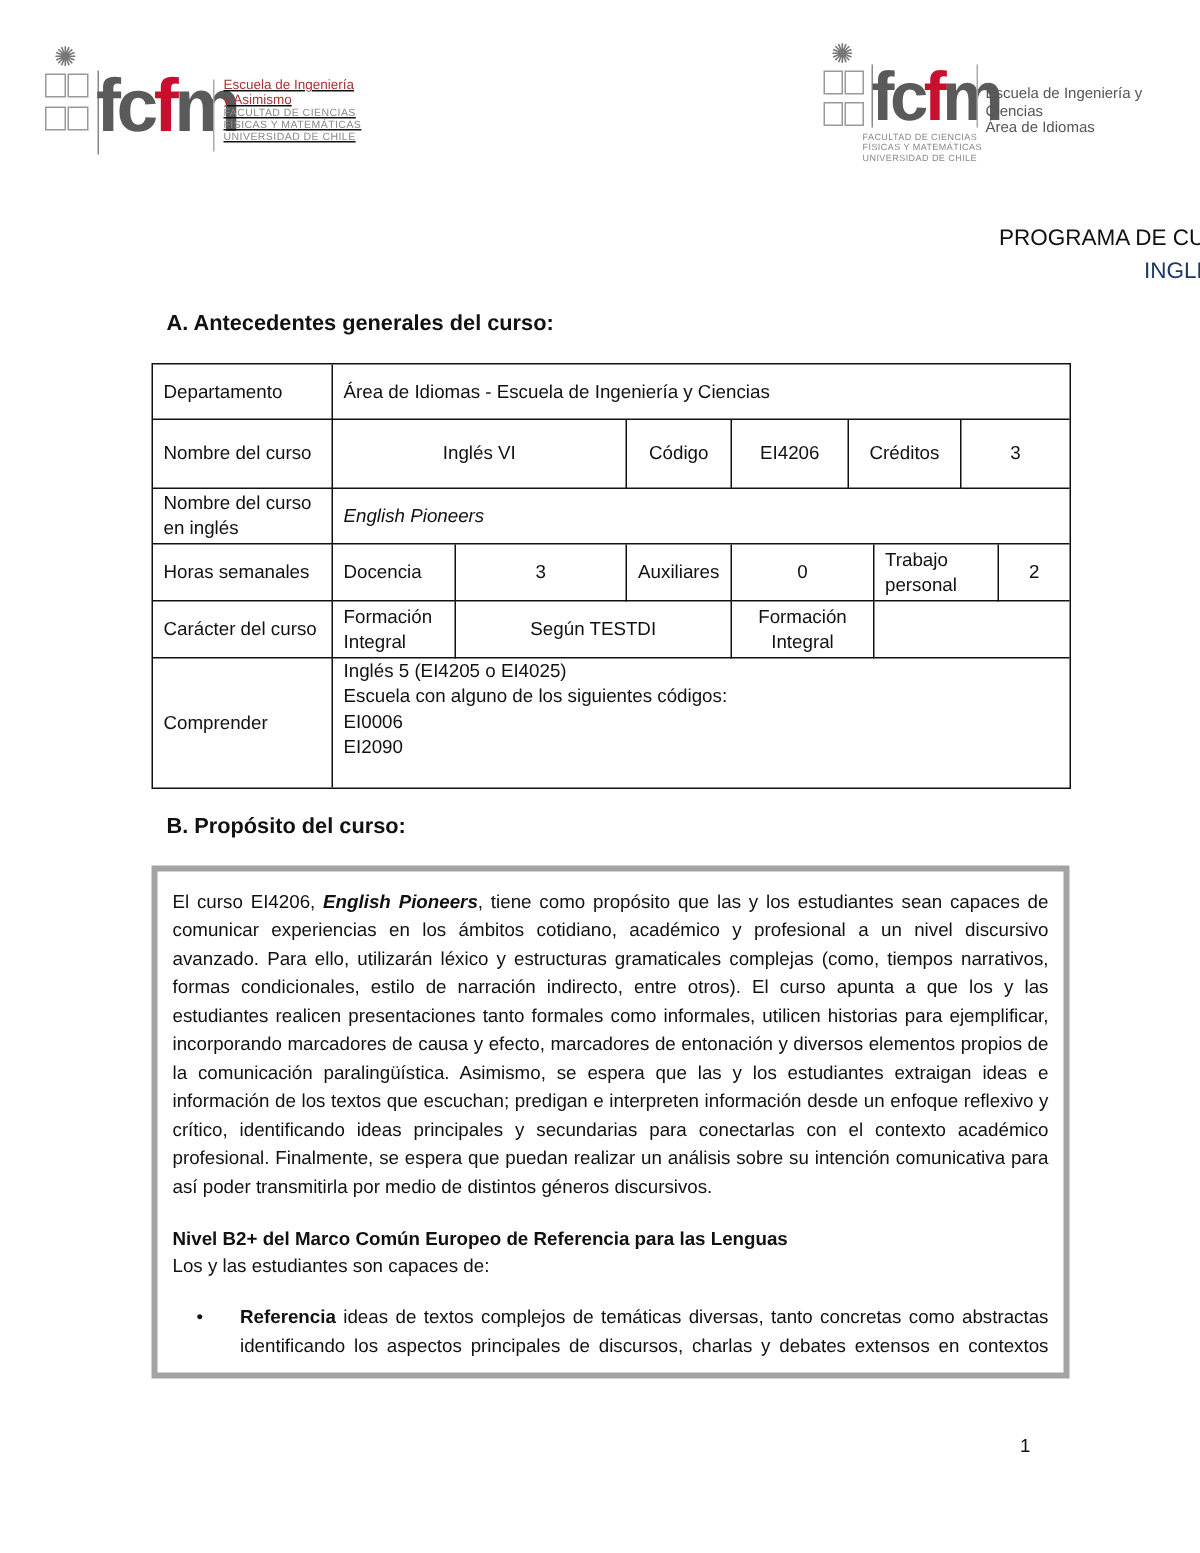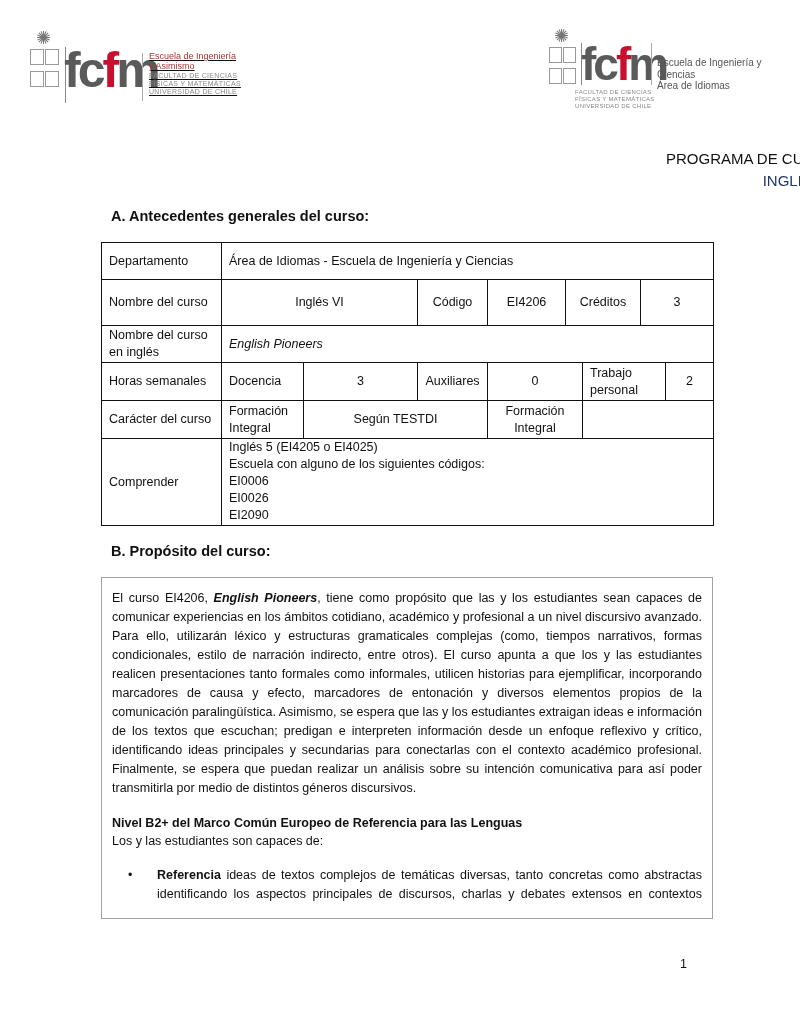--- a/index.html
+++ b/index.html
@@ -35,21 +35,21 @@
     font-size: 12.5px; line-height: 17px; display: flex; align-items: center; padding: 0 7px;
   }
   .cell.c { justify-content: center; text-align: center; }
   .cell.nb-r { border-right: none; }
   .cell.nb-b { border-bottom: none; }
   .ital { font-style: italic; }
 
   
   .purpose {
     position: absolute; left: 101px; top: 577px; width: 612px; height: 342px;
-    border: 1px solid #a3a3a3; box-sizing: border-box; overflow: hidden;
+    border: 4px solid #a3a3a3; box-sizing: border-box; overflow: hidden;
   }
   .purpose p {
     margin: 0; position: absolute; left: 10px; right: 10px;
     font-size: 12.5px; line-height: 19px; text-align: justify; text-align-last: left;
   }
   .purpose .bold { font-weight: bold; }
   .bullet-row { position: absolute; left: 10px; right: 10px; font-size: 12.5px; line-height: 19px; }
   .bullet-dot { position: absolute; left: 16px; top: 0; }
   .bullet-text { position: absolute; left: 45px; right: 0; text-align: justify; text-align-last: justify; }
   .page-num { position: absolute; left: 680px; top: 957px; font-size: 12.5px; }
@@ -135,21 +135,20 @@
   <div class="cell" style="left:120px;top:158px;width:82px;height:38px;">Formación Integral</div>
   <div class="cell c" style="left:202px;top:158px;width:184px;height:38px;">Según TESTDI</div>
   <div class="cell c" style="left:386px;top:158px;width:95px;height:38px;">Formación Integral</div>
   <div class="cell nb-r" style="left:481px;top:158px;width:130px;height:38px;"></div>
 
   <div class="cell nb-b" style="left:0;top:196px;width:120px;height:86px;">Comprender</div>
   <div class="cell nb-r nb-b" style="left:120px;top:196px;width:491px;height:86px;display:block;padding-top:0;line-height:17px;">
     <div>Inglés 5 (EI4205 o EI4025)</div>
     <div>Escuela con alguno de los siguientes códigos:</div>
     <div>EI0006</div>
-    <div>EI0026</div>
     <div>EI2090</div>
   </div>
 </div>
 
 <div class="section-h" style="top:543px;">B. Propósito del curso:</div>
 
 <div class="purpose">
   <p style="top:11px;">
     <span>El curso EI4206, </span><b><i>English Pioneers</i></b><span>, tiene como propósito que las y los estudiantes sean capaces de comunicar experiencias en los ámbitos cotidiano, académico y profesional a un nivel discursivo avanzado. Para ello, utilizarán léxico y estructuras gramaticales complejas (como, tiempos narrativos, formas condicionales, estilo de narración indirecto, entre otros). El curso apunta a que los y las estudiantes realicen presentaciones tanto formales como informales, utilicen historias para ejemplificar, incorporando marcadores de causa y efecto, marcadores de entonación y diversos elementos propios de la comunicación paralingüística. Asimismo, se espera que las y los estudiantes extraigan ideas e información de los textos que escuchan; predigan e interpreten información desde un enfoque reflexivo y crítico, identificando ideas principales y secundarias para conectarlas con el contexto académico profesional. Finalmente, se espera que puedan realizar un análisis sobre su intención comunicativa para así poder transmitirla por medio de distintos géneros discursivos.</span>
   </p>

